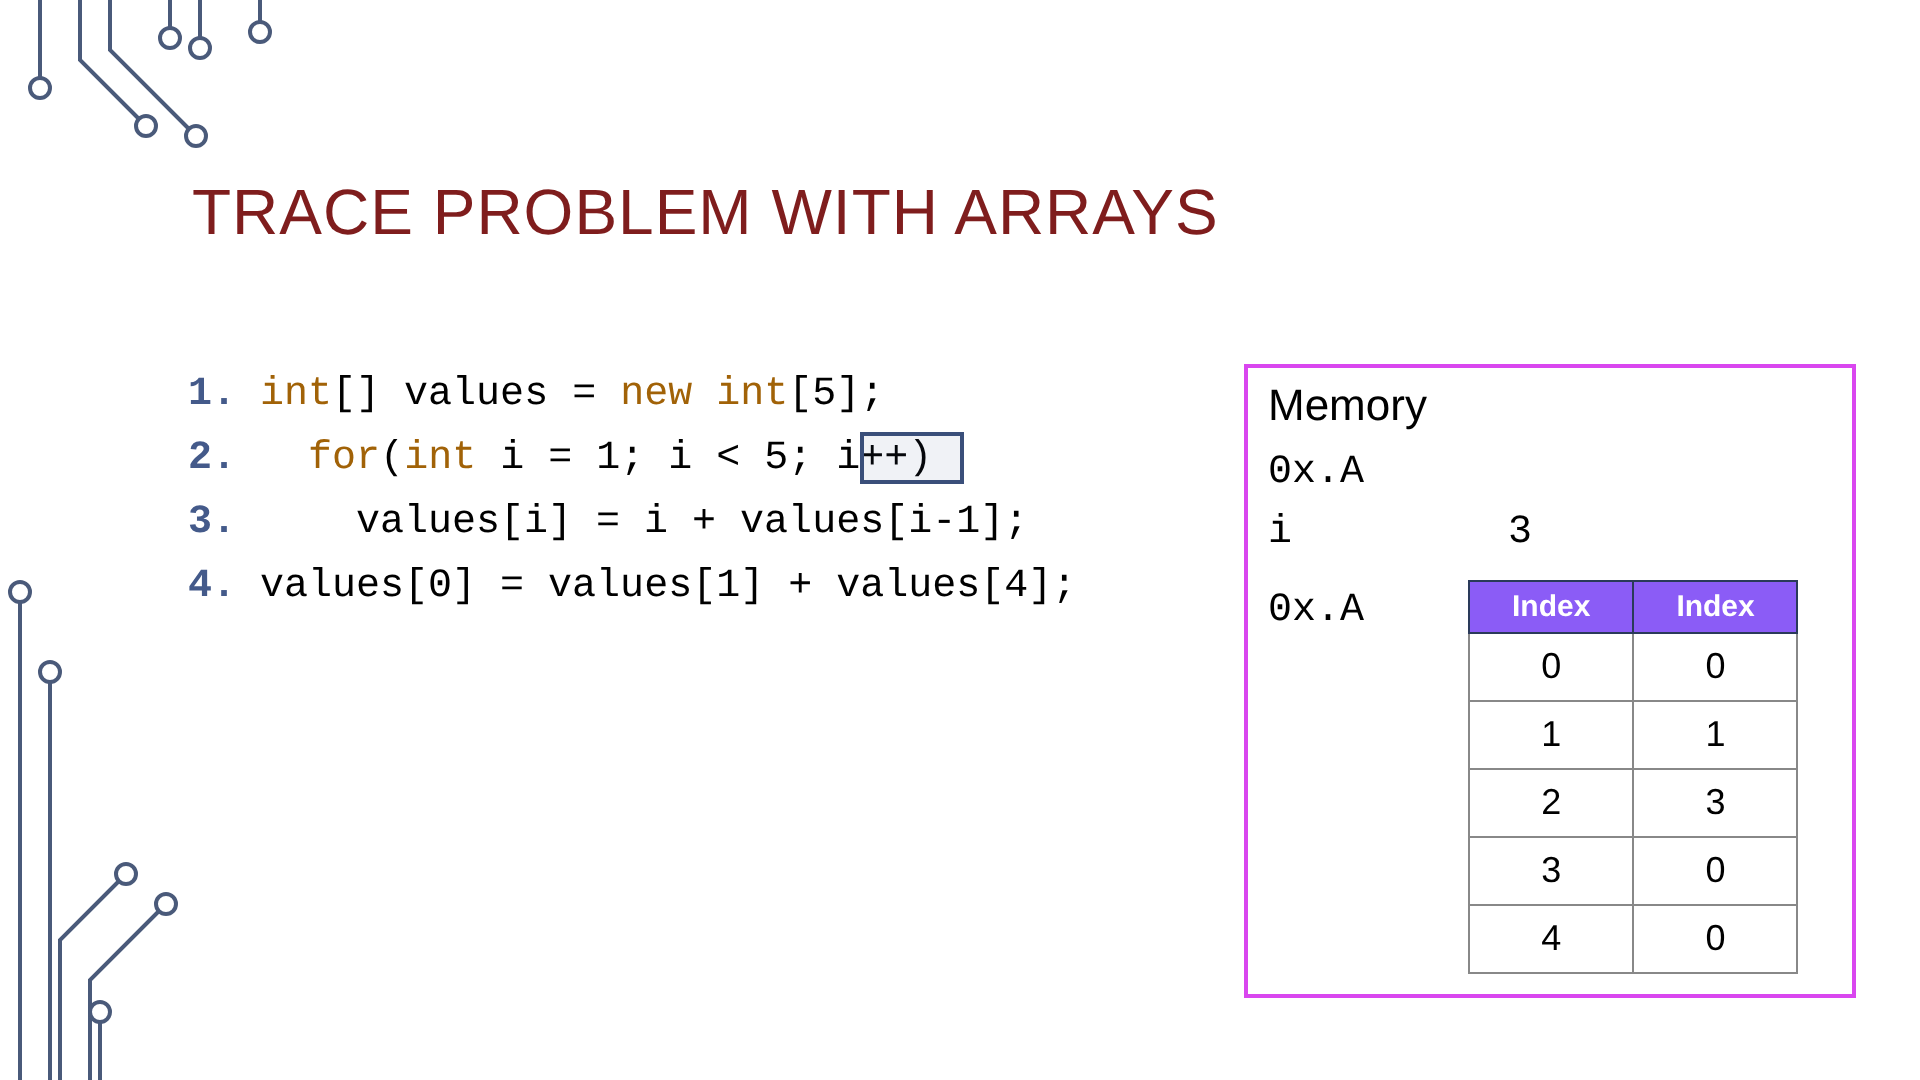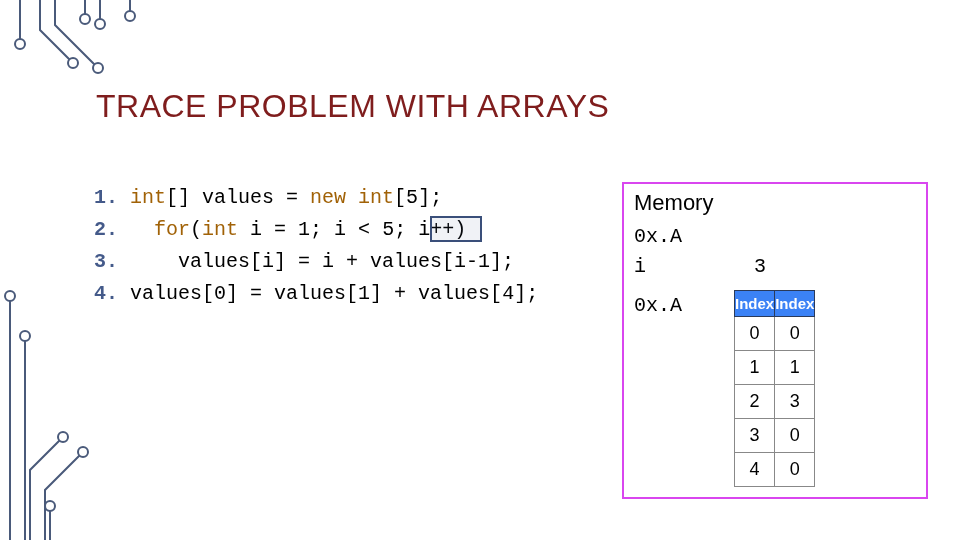--- a/index.html
+++ b/index.html
@@ -83,25 +83,25 @@
     font-size: 20px;
     font-family: "Courier New", Courier, monospace;
     width: 100px;
     padding-top: 4px;
   }
   .arr-table {
     border-collapse: collapse;
     font-family: Arial, Helvetica, sans-serif;
   }
   .arr-table th {
-    background: #3b82f6;
+    background: #8b5cf6;
     color: #fff;
     font-size: 15px;
     font-weight: bold;
-    padding: 4px 0;
+    padding: 4px 21px;
     border: 1px solid #2a3a5a;
   }
   .arr-table td {
     font-size: 18px;
     text-align: center;
     padding: 6px 14px;
     border: 1px solid #888;
     background: #fff;
     color: #000;
   }

